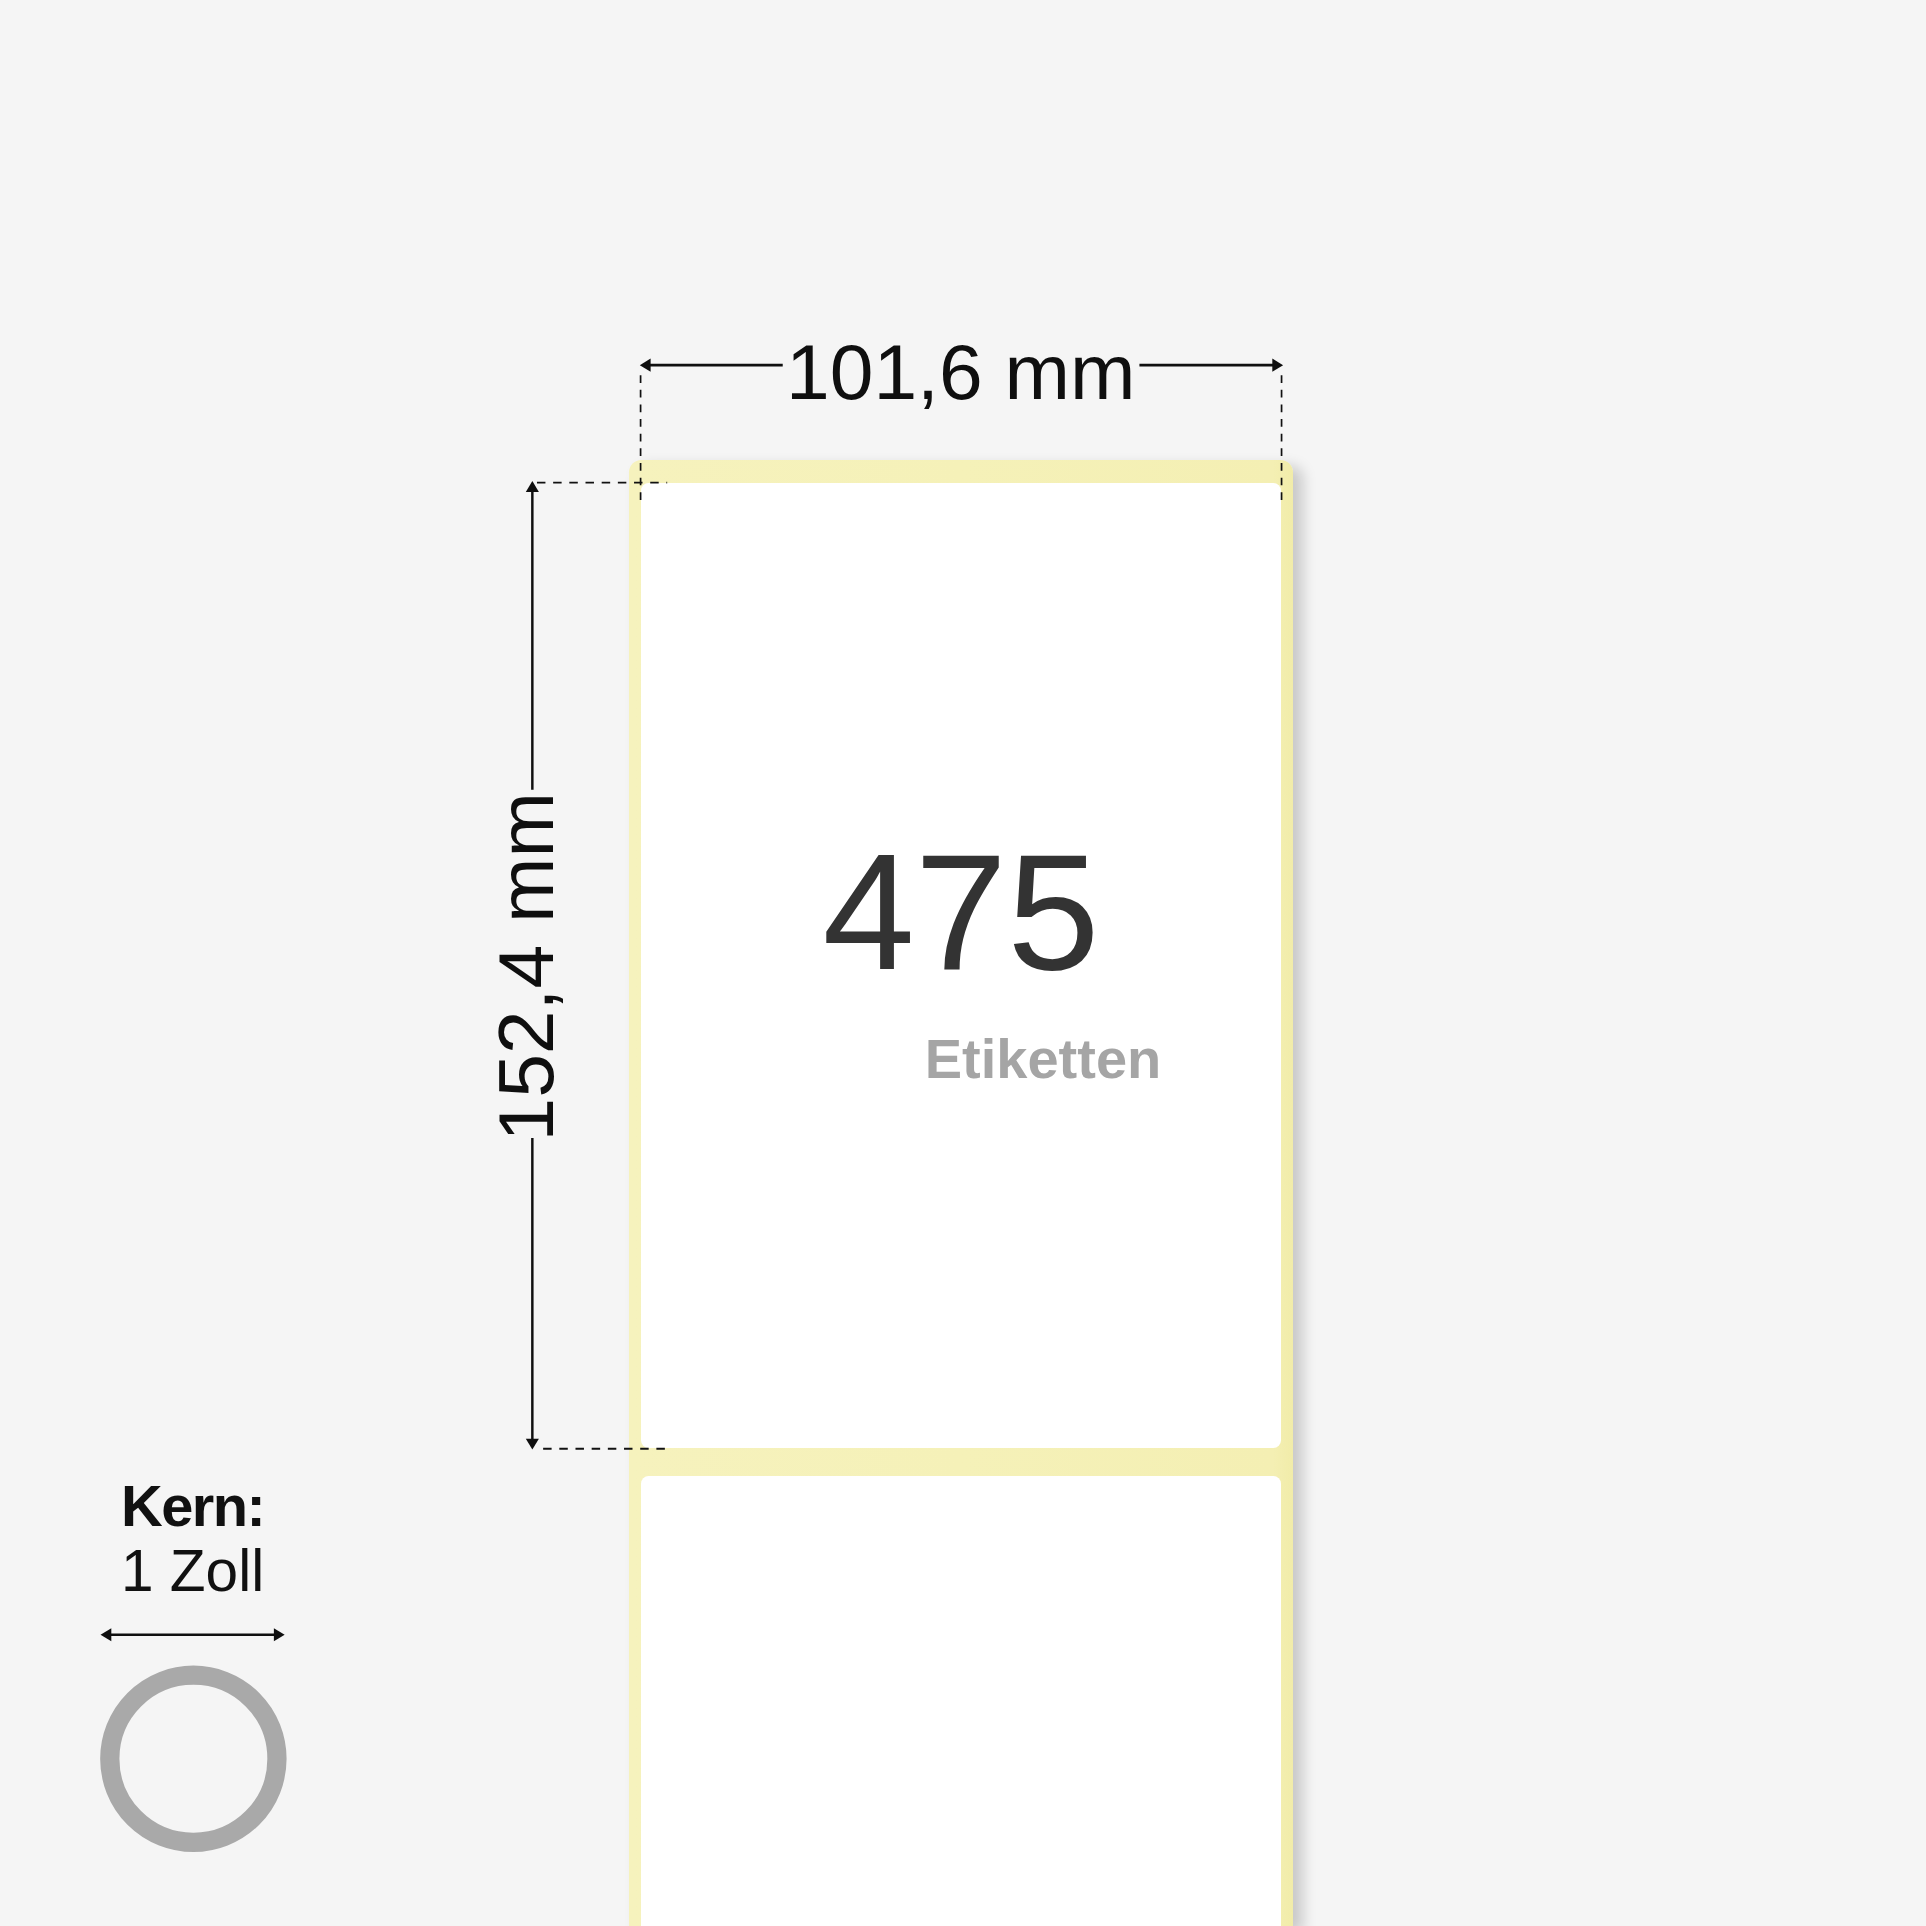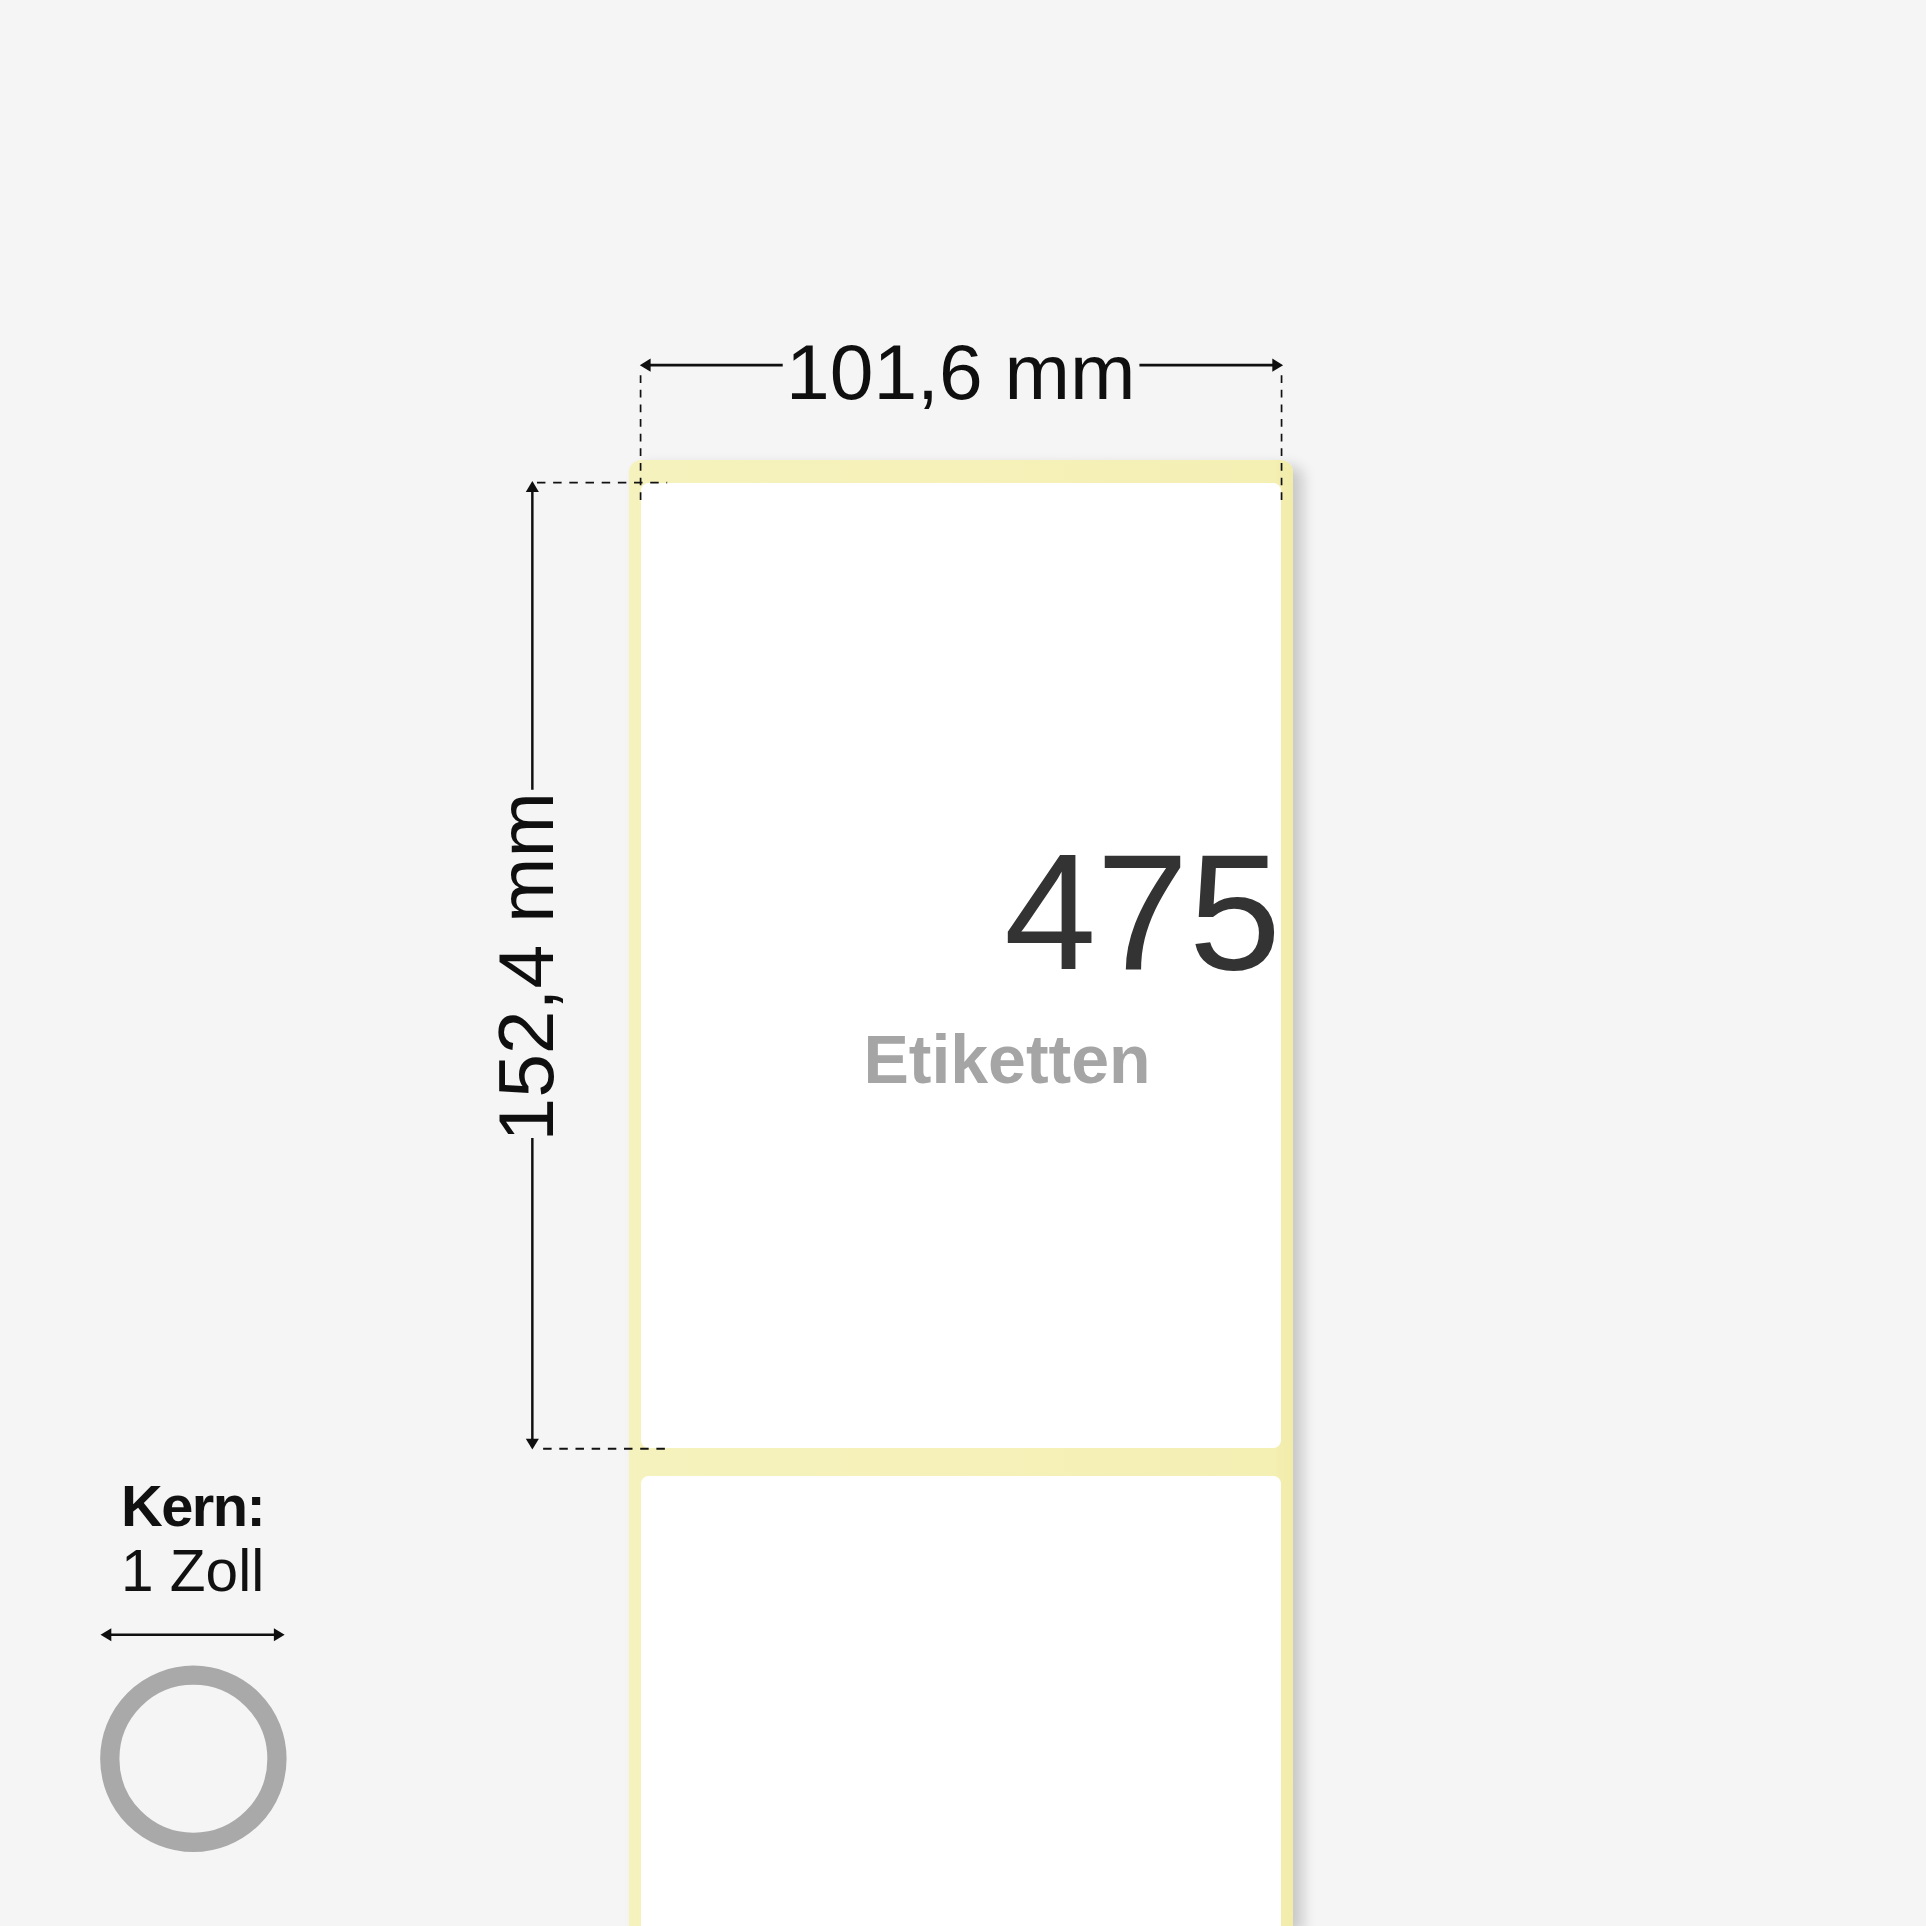--- a/index.html
+++ b/index.html
@@ -9,23 +9,23 @@
 </style>
 </head>
 <body>
 
 <div class="abs" style="left:629px;top:460px;width:664px;height:1466px;background:linear-gradient(90deg,#f6f2bd 0%,#f5f1b8 50%,#f4efb3 97%,#f1eca9 100%);border-radius:12.3px 12.3px 0 0;box-shadow:9.2px 6.2px 14px rgba(0,0,0,0.18);"></div>
 
 <div class="abs" style="left:641px;top:483px;width:640px;height:965px;background:#ffffff;border-radius:7.7px;"></div>
 
 <div class="abs" style="left:641px;top:1476px;width:640px;height:451px;background:#ffffff;border-radius:7.7px 7.7px 0 0;"></div>
 
-<div class="abs" style="left:641px;top:829px;width:640px;text-align:right;font-size:166px;line-height:166px;color:#333333;">475</div>
+<div class="abs" style="left:641px;top:829px;width:640px;text-align:center;font-size:166px;line-height:166px;color:#333333;">475</div>
 
-<div class="abs" style="left:641px;top:1019px;width:732px;text-align:center;font-size:68px;line-height:80px;color:#a5a5a5;font-weight:bold;">Etiketten</div>
+<div class="abs" style="left:641px;top:1019px;width:732px;text-align:center;font-size:56px;line-height:80px;color:#a5a5a5;font-weight:bold;padding-left:36px;">Etiketten</div>
 
 <svg class="abs" style="left:0;top:0;" width="1926" height="1926" viewBox="0 0 2500 2500">
 
   <line x1="831.5" y1="487" x2="831.5" y2="658" stroke="#111" stroke-width="2.2" stroke-dasharray="10 9"></line>
 
   <line x1="1663.5" y1="487" x2="1663.5" y2="658" stroke="#111" stroke-width="2.2" stroke-dasharray="10 9"></line>
 
   <line x1="843" y1="474" x2="1016" y2="474" stroke="#0f0f0f" stroke-width="3.4"></line>
   <path d="M 830.5 474 L 844.5 465.5 L 844.5 482.5 Z" fill="#0f0f0f"></path>
 

